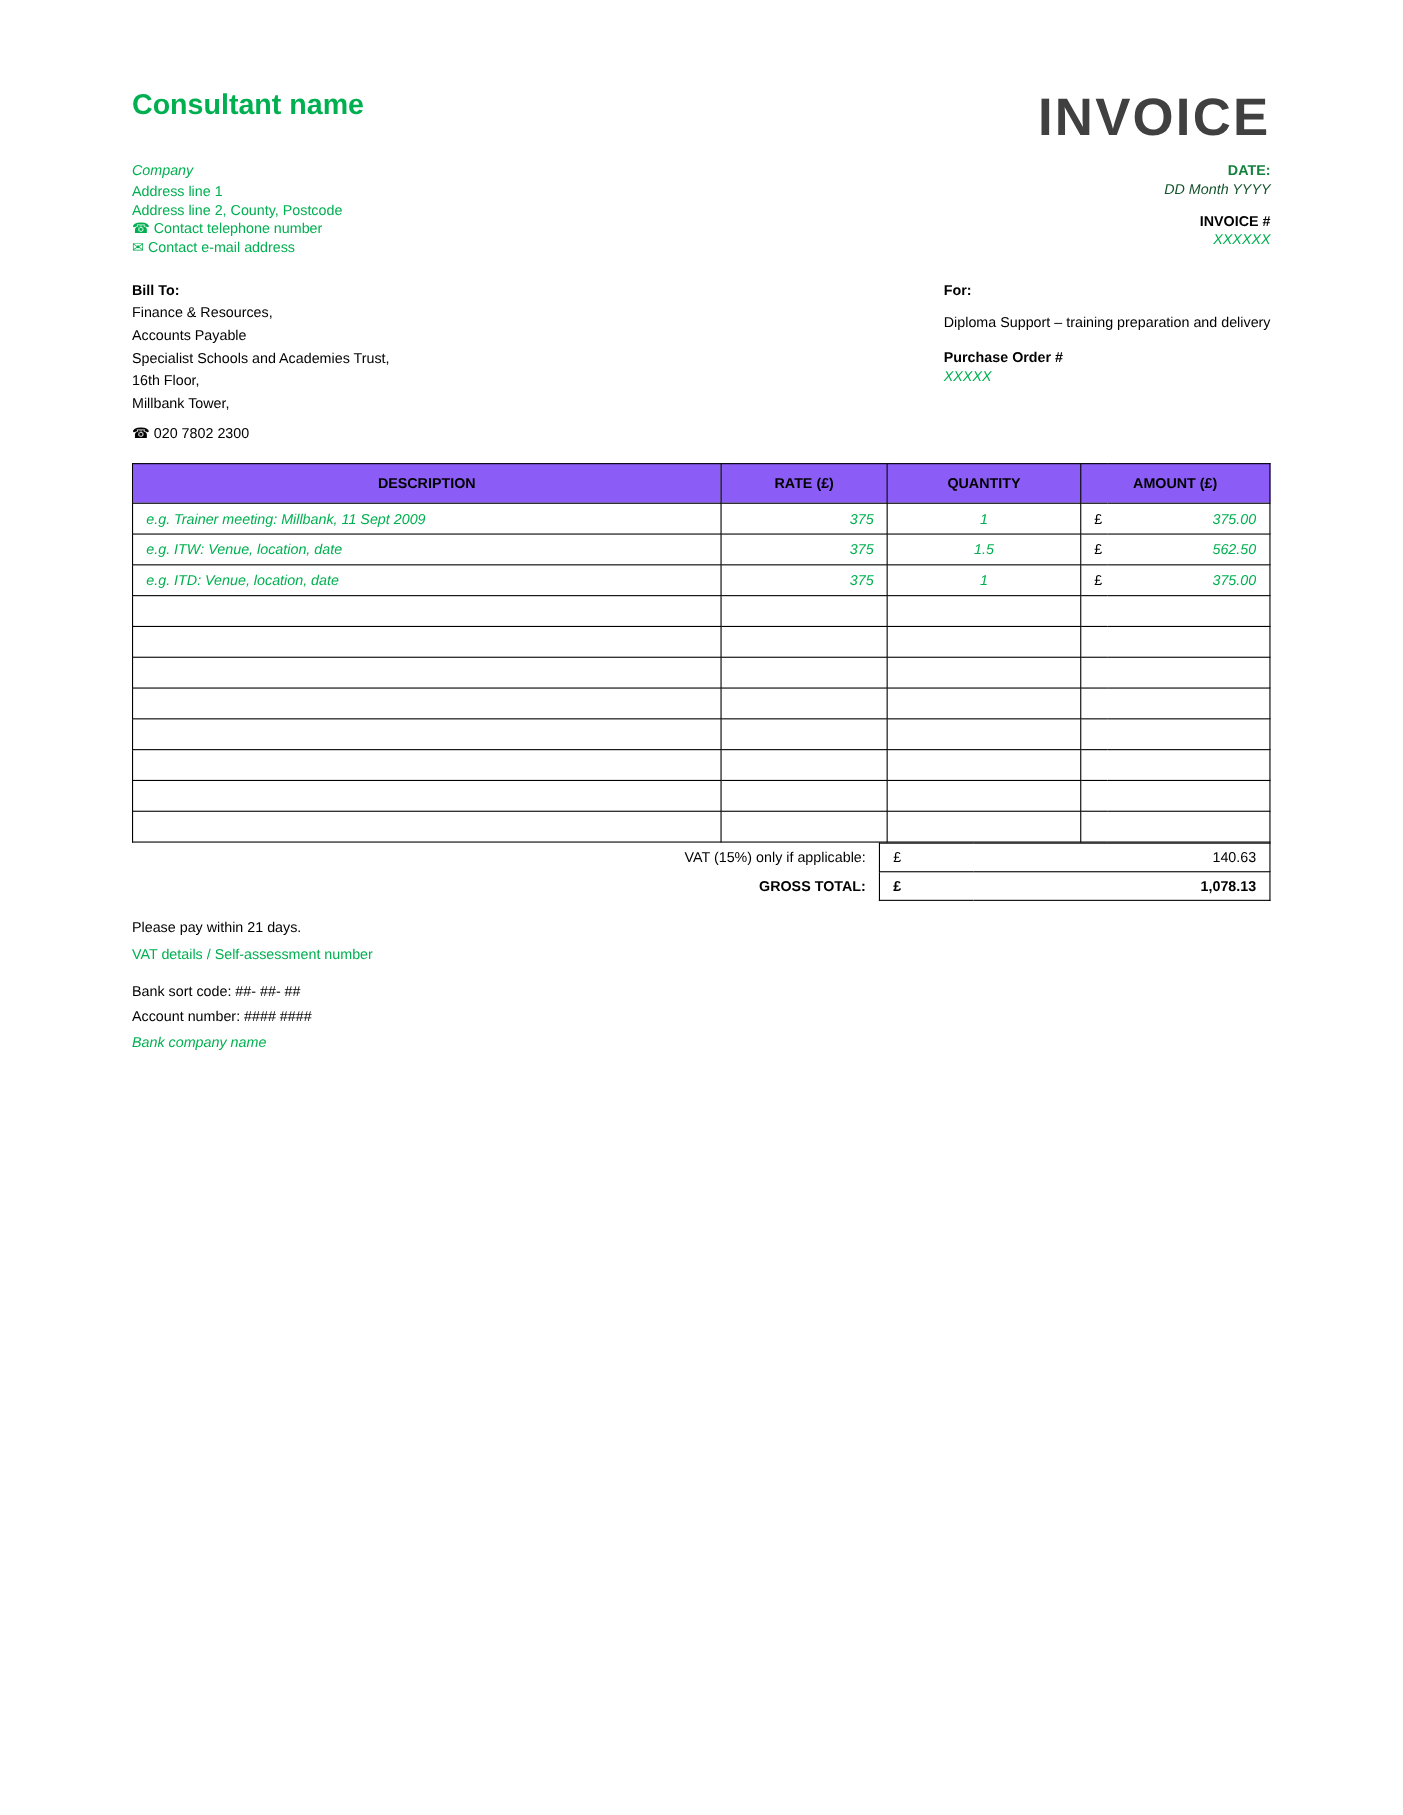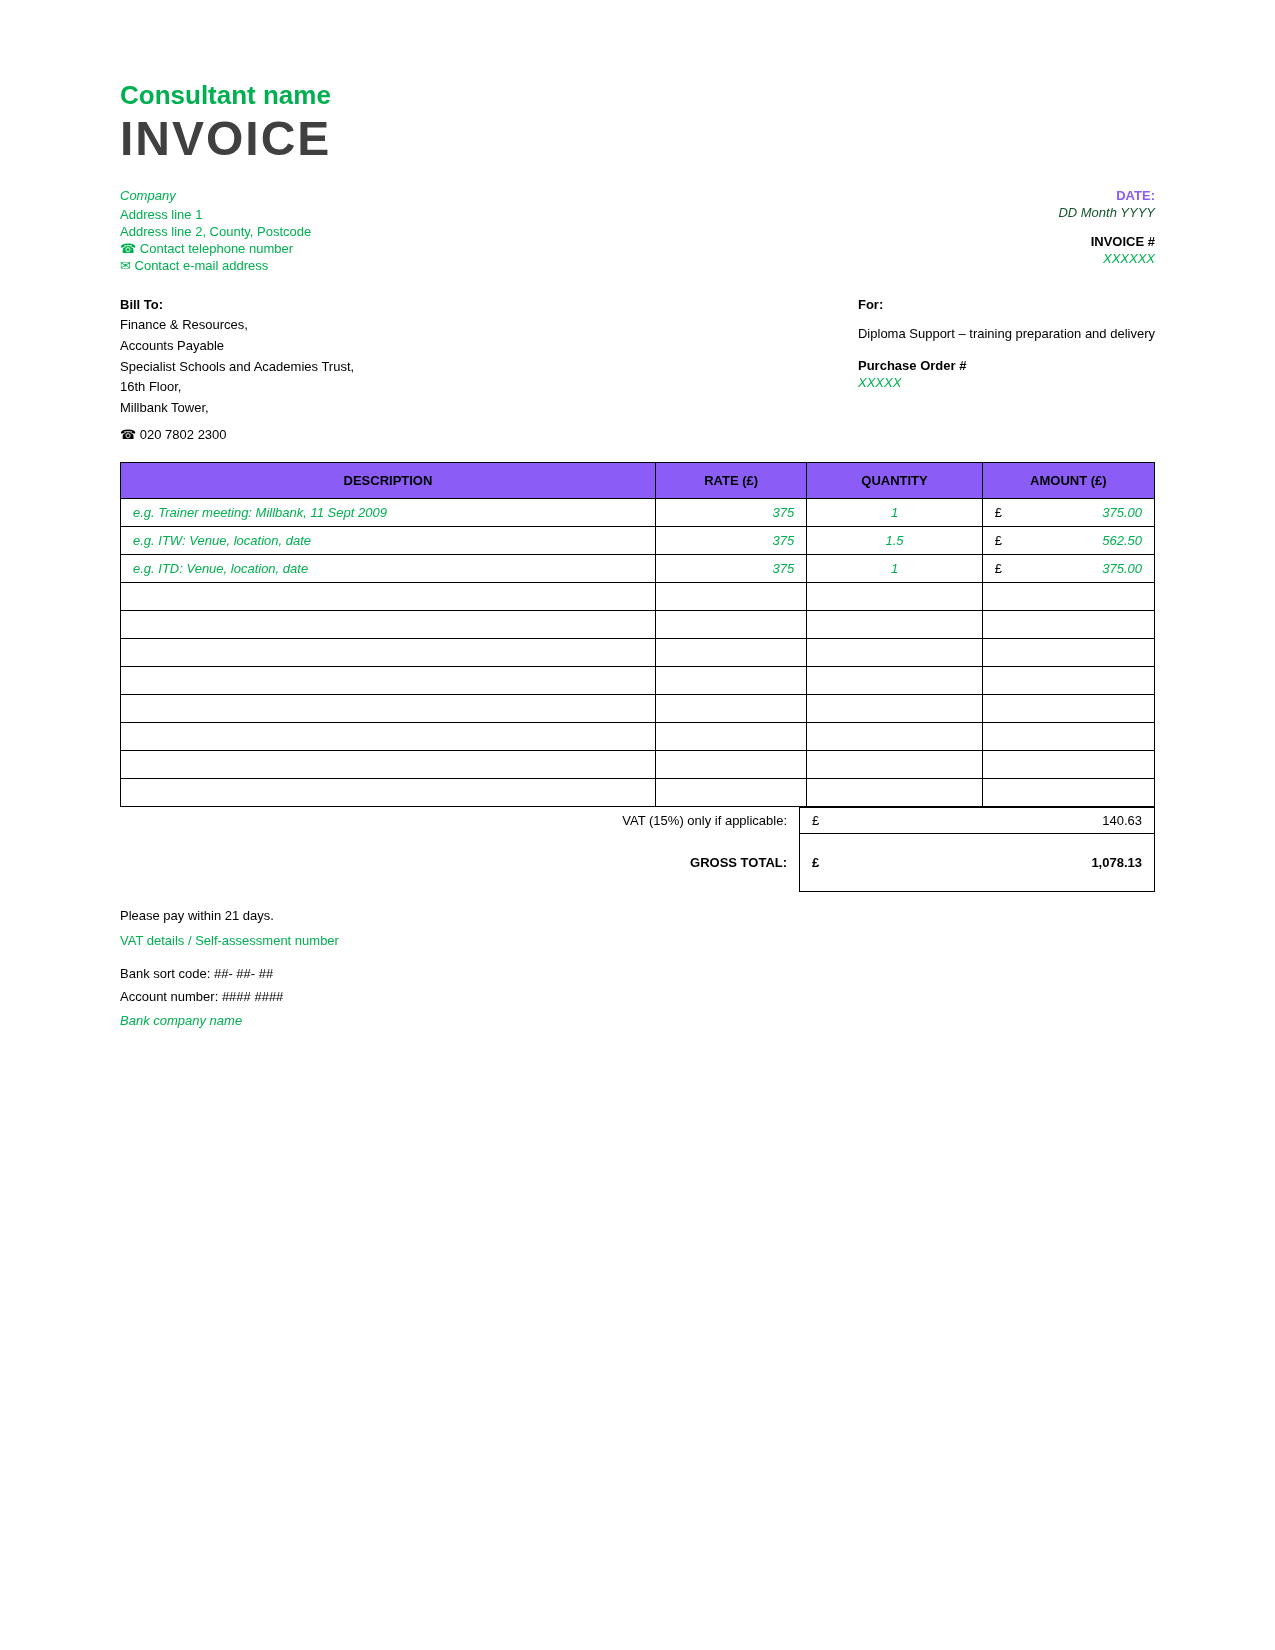--- a/index.html
+++ b/index.html
@@ -10,22 +10,21 @@
       color: #000;
       width: 1275px;
       min-height: 1650px;
       padding: 80px 120px;
     }
 
     .header-row {
       display: flex;
       justify-content: space-between;
       align-items: flex-start;
-      margin-bottom: 22px;
-      flex-direction: column;
+      margin-bottom: 12px;
     }
 
     .consultant-name {
       font-size: 26px;
       font-weight: bold;
       color: #00b050;
     }
 
     .invoice-title {
       font-size: 48px;
@@ -65,21 +64,21 @@
     }
 
     .date-block {
       text-align: right;
       min-width: 250px;
     }
 
     .date-label {
       font-weight: bold;
       font-size: 13px;
-      color: #8b5cf6;
+      color: #15803d;
     }
 
     .date-value {
       color: #14532d;
       font-style: italic;
       font-size: 13px;
       text-align: right;
       margin-top: 2px;
     }
 
@@ -374,21 +373,21 @@
   <tr>
     <td style="border:none;"></td>
     <td style="text-align:right; padding:5px 12px; font-size:13px; border:none;">VAT (15%) only if applicable:</td>
     <td style="border:1px solid #000; border-right:none; text-align:left; padding:5px 4px 5px 12px; font-size:13px;">£</td>
     <td style="border:1px solid #000; border-left:none; text-align:right; padding:5px 12px; font-size:13px;">140.63</td>
   </tr>
   <tr>
     <td style="border:none;"></td>
     <td style="text-align:right; padding:5px 12px; font-size:13px; font-weight:bold; border:none;">GROSS TOTAL:</td>
     <td style="border:1px solid #000; border-right:none; text-align:left; padding:5px 4px 5px 12px; font-size:13px; font-weight:bold;">£</td>
-    <td style="border:1px solid #000; border-left:none; text-align:right; padding:21px 12px; font-size:13px; font-weight:bold;">1,078.13</td>
+    <td style="border:1px solid #000; border-left:none; text-align:right; padding:5px 12px; font-size:13px; font-weight:bold;">1,078.13</td>
   </tr>
 </tbody>
   </table>
 
 <div class="payment-note">Please pay within 21 days.</div>
 
 <div class="vat-details">VAT details / Self-assessment number</div>
 
 <div class="bank-details">
   <div>Bank sort code: ##- ##- ##</div>

